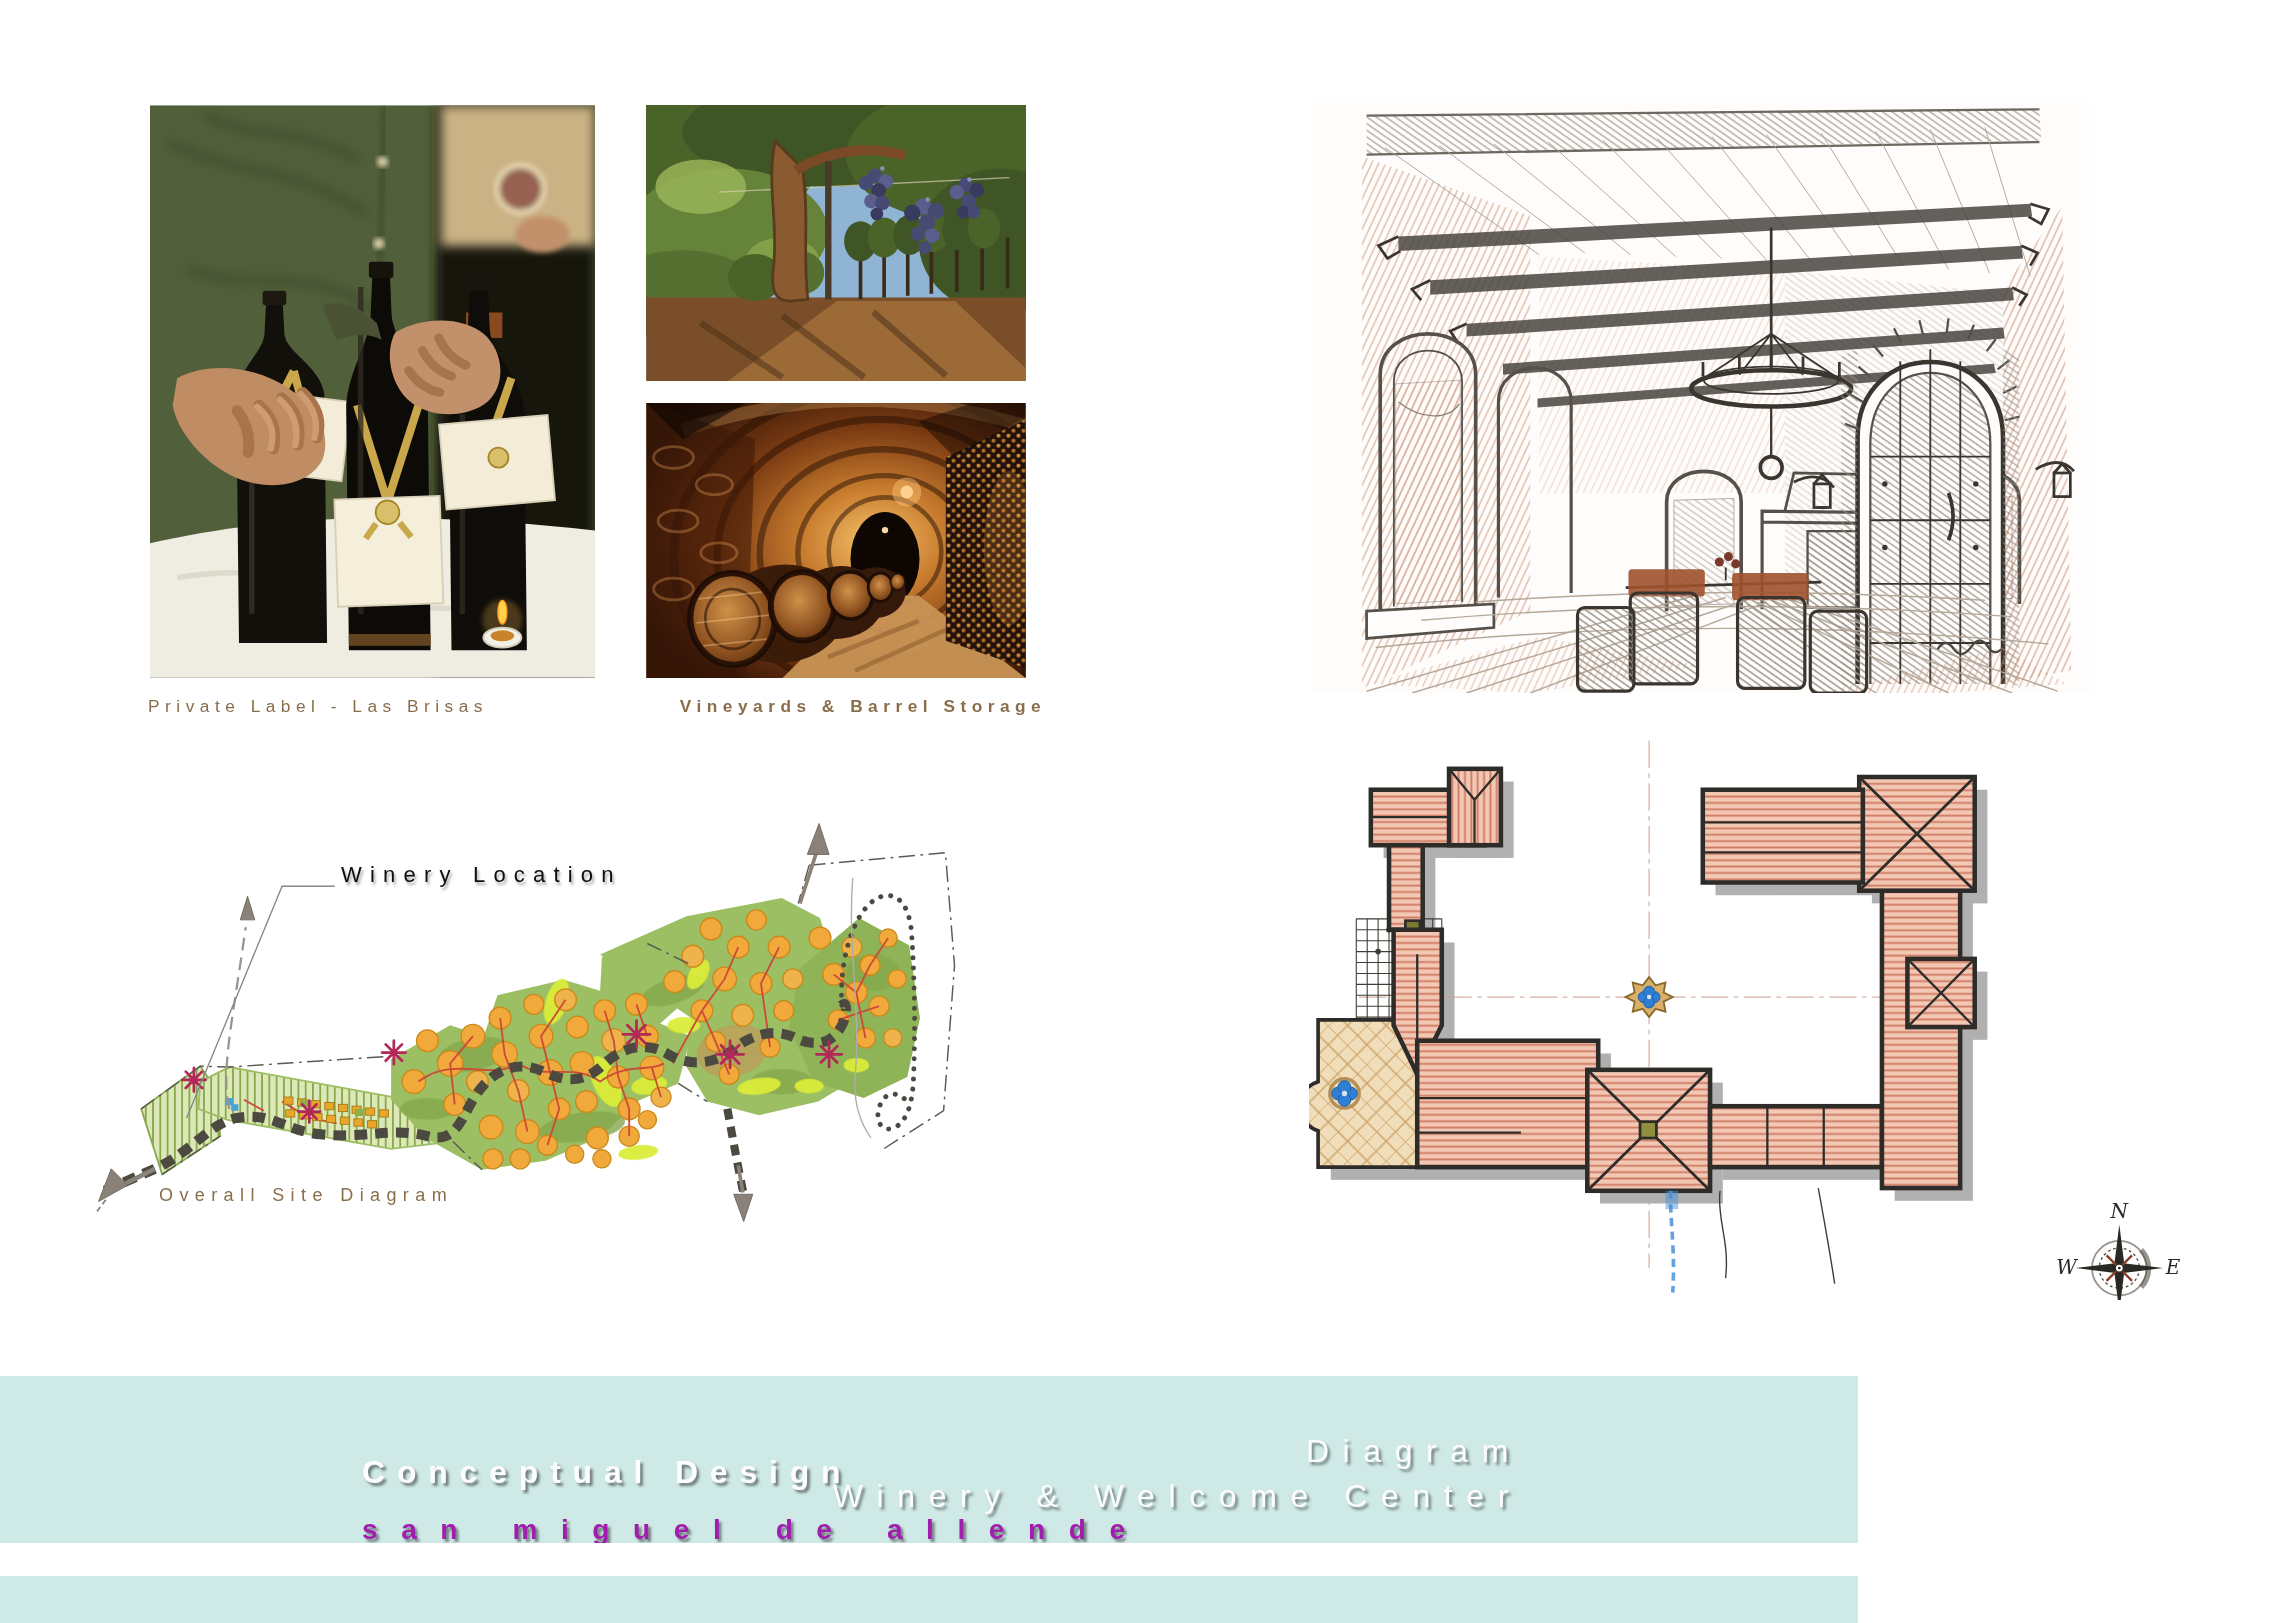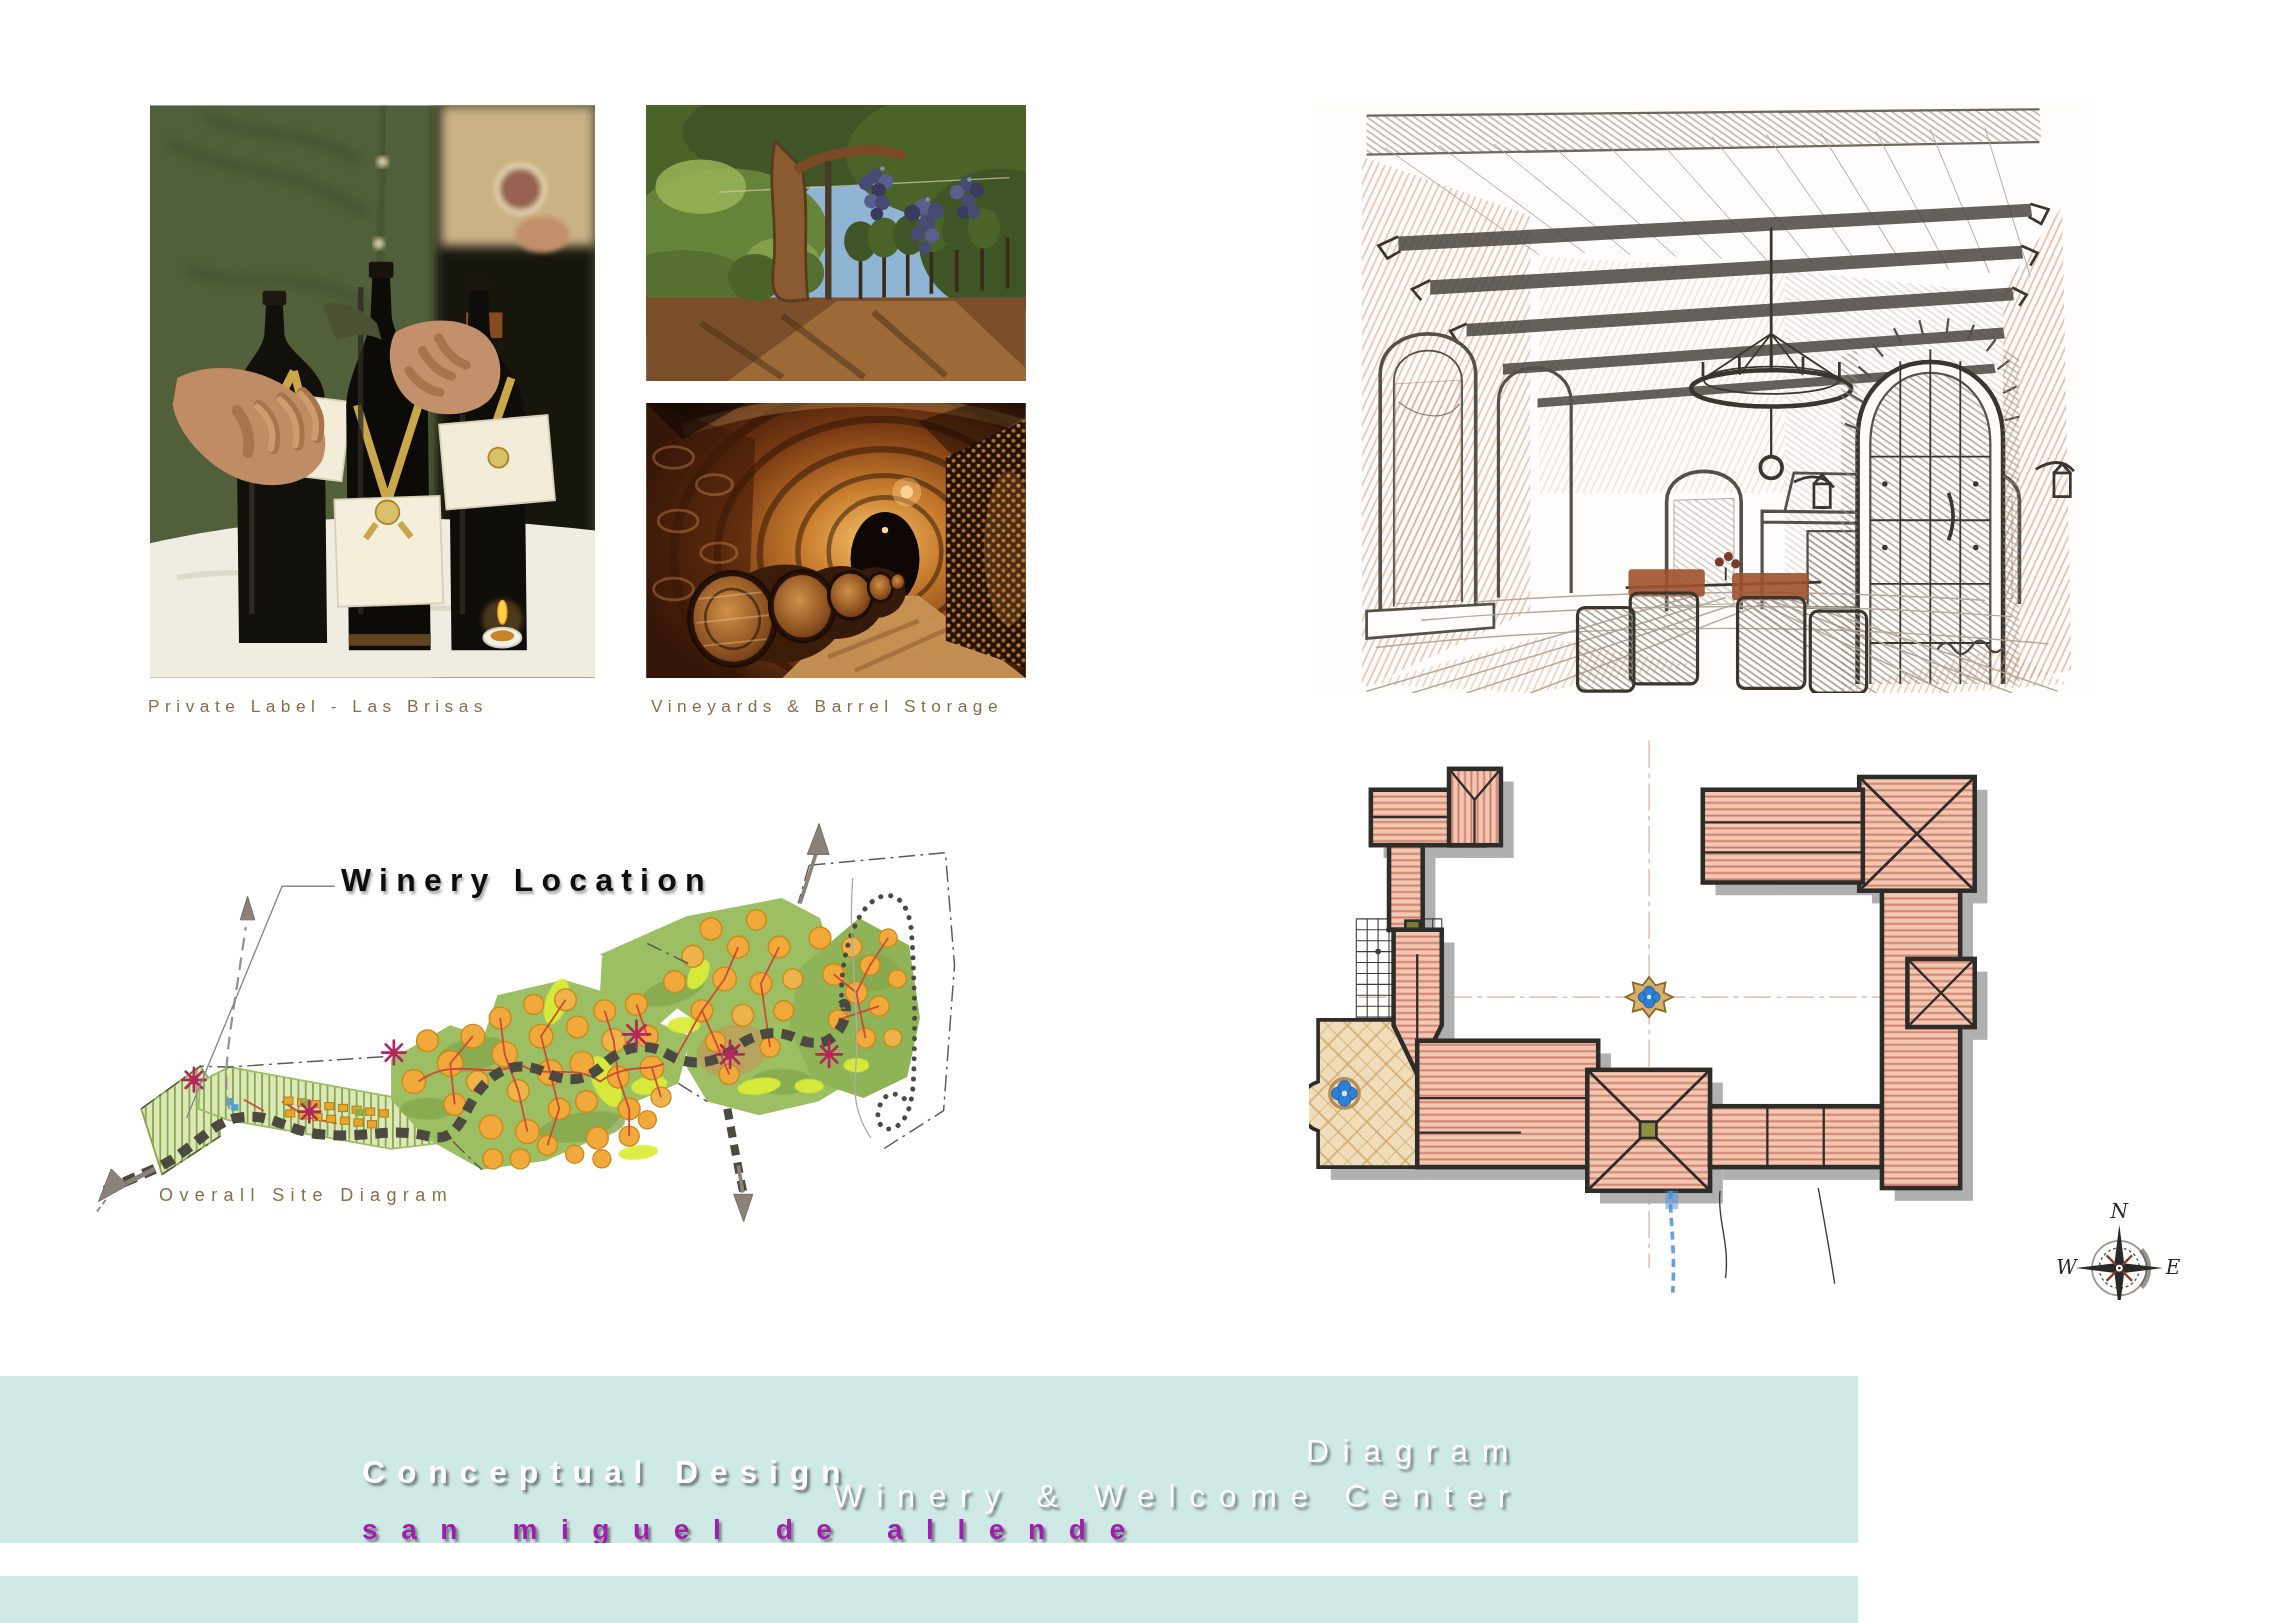--- a/index.html
+++ b/index.html
@@ -4,21 +4,21 @@
 <style>
   html,body{margin:0;padding:0;background:#ffffff;}
   .board{position:relative;width:2273px;height:1624px;background:#ffffff;overflow:hidden;
          font-family:"Liberation Sans",sans-serif;}
   .abs{position:absolute;}
   figure{margin:0;}
   .photo{position:absolute;overflow:hidden;}
   .photo svg{display:block;}
   .caption{position:absolute;text-align:center;font-size:17.3px;letter-spacing:5.5px;
            color:#8a6e4b;font-weight:500;white-space:nowrap;}
-  .site-title{position:absolute;font-size:32px;font-weight:bold;letter-spacing:8.2px;
+  .site-title{position:absolute;font-size:22px;font-weight:normal;letter-spacing:8.2px;
               color:#0e0e0e;text-shadow:1.8px 2.7px 2.7px rgba(60,60,60,.45);white-space:nowrap;}
   .site-caption{position:absolute;font-size:18px;letter-spacing:6.4px;color:#8a6e4b;white-space:nowrap;}
   .band{position:absolute;left:0;width:1858px;background:#cfe9e6;overflow:hidden;}
   .band-main{top:1376px;height:167px;}
   .band-thin{top:1576px;height:47px;}
   .phase-title{position:absolute;left:362px;top:78px;font-size:32px;font-weight:bold;
                letter-spacing:11.8px;color:#fdfdfd;text-shadow:2.7px 2.7px 2.7px rgba(90,105,105,.85);white-space:nowrap;}
   .phase-sub{position:absolute;left:362px;top:138px;font-size:28px;font-weight:bold;
              letter-spacing:23.6px;color:#a21caf;text-shadow:2.7px 2.7px 2.7px rgba(90,105,105,.85);white-space:nowrap;}
   .sheet-title{position:absolute;right:336px;top:53px;text-align:right;color:#fdfdfd;
@@ -273,21 +273,21 @@
         <ellipse cx="258" cy="203" rx="12" ry="14" fill="url(#barrelFace)"></ellipse>
         <ellipse cx="277" cy="197" rx="9" ry="10" fill="#2a1408"></ellipse>
         <ellipse cx="277" cy="197" rx="7" ry="8" fill="url(#barrelFace)"></ellipse>
       </g>
       <polygon points="0,0 110,0 40,40" fill="rgba(15,6,2,.6)"></polygon>
       <polygon points="418,0 418,16 340,60 300,20 360,0" fill="rgba(15,6,2,.45)"></polygon>
     </svg>
   </figure>
 
   <div class="caption" style="left:127px;top:696px;width:382px;">Private Label - Las Brisas</div>
-  <div class="caption" style="left:636px;top:696px;width:382px;">Vineyards &amp; Barrel Storage</div>
+  <div class="caption" style="left:672px;top:696px;width:382px;font-weight:bold;">Vineyards &amp; Barrel Storage</div>
 
   <div class="abs" style="left:1312px;top:102px;">
     <svg width="782" height="591" viewBox="0 0 860 650">
       <rect width="860" height="650" fill="#fefdfb"></rect>
       <g>
         <polygon points="60,15 800,8 802,42 60,58" fill="url(#pencilHatch)" opacity=".75"></polygon>
         <polygon points="55,60 240,125 240,560 55,645" fill="url(#siennaHatch)" opacity=".55"></polygon>
         <polygon points="760,205 825,115 835,625 760,640" fill="url(#siennaHatch)" opacity=".6"></polygon>
         <polygon points="250,170 520,185 520,430 250,430" fill="url(#siennaHatch)" opacity=".25"></polygon>
         <polygon points="520,185 760,210 760,560 520,545" fill="url(#pencilHatch)" opacity=".3"></polygon>

